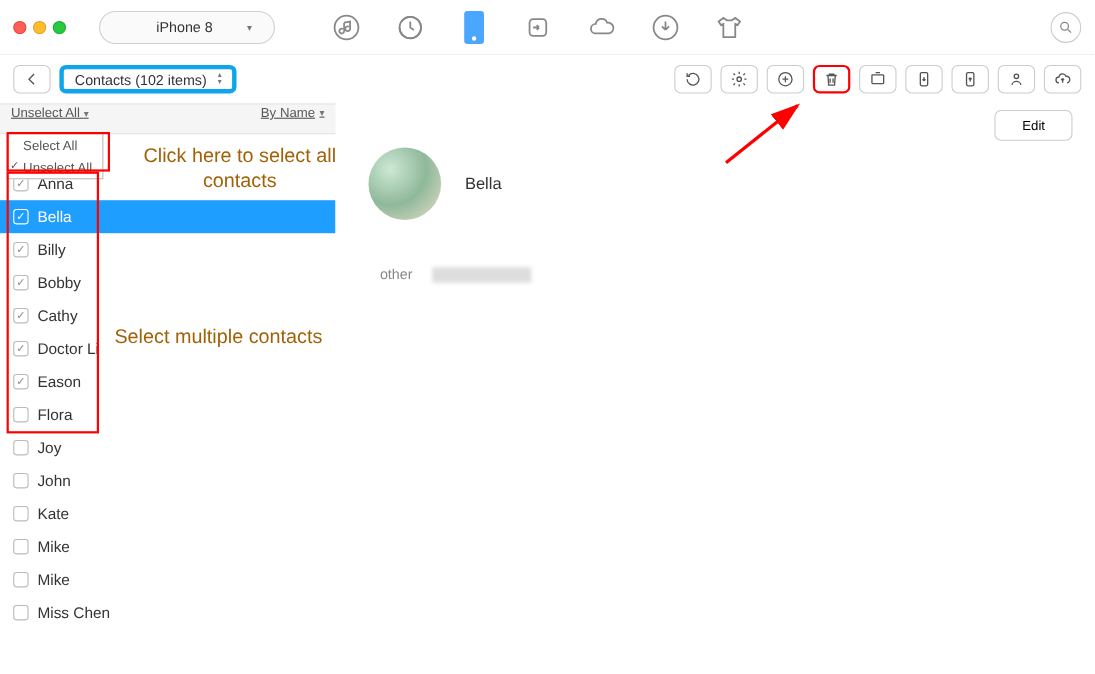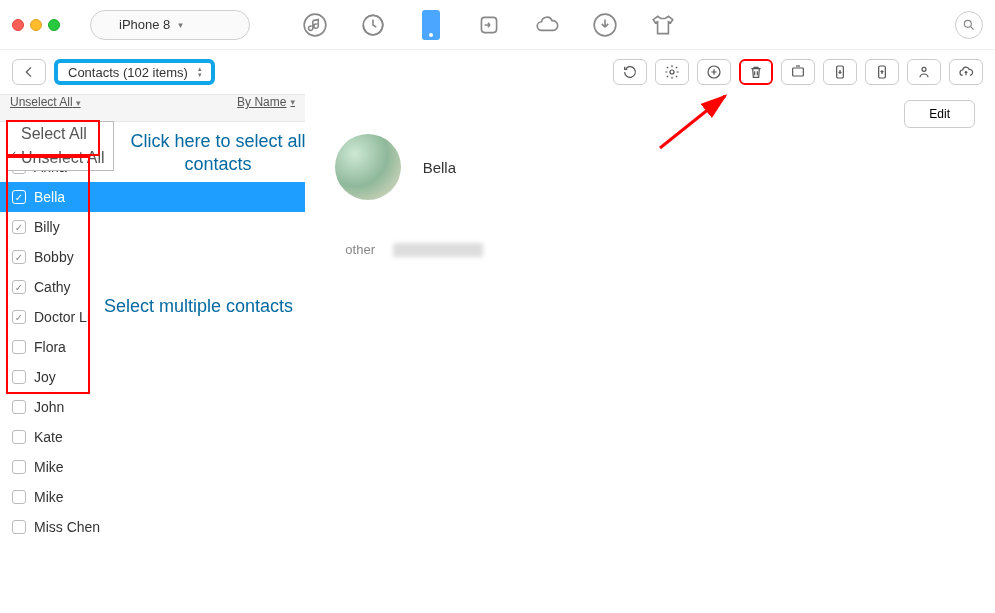--- a/index.html
+++ b/index.html
@@ -6,21 +6,21 @@
 body { width: 995px; height: 613px; background: #fff; position: relative; overflow: hidden; font-size: 13px; color: #333; }
 
 
 .topbar { height: 50px; display: flex; align-items: center; padding: 0 12px; border-bottom: 1px solid #eee; gap: 10px; }
 .traffic { display: flex; gap: 6px; align-items: center; }
 .tl { width: 12px; height: 12px; border-radius: 50%; }
 .tl.red { background: #ff5f56; border: 1px solid #e0443e; }
 .tl.yellow { background: #ffbd2e; border: 1px solid #dea123; }
 .tl.green { background: #27c93f; border: 1px solid #1aab29; }
 
-.device-dd { margin-left: 20px; border: 1px solid #d0d0d0; border-radius: 16px; height: 30px; display: flex; align-items: center; gap: 8px; padding: 0 20px; width: 160px; background: #fafafa; }
+.device-dd { margin-left: 20px; border: 1px solid #d0d0d0; border-radius: 16px; height: 30px; display: flex; align-items: center; gap: 8px; padding: 0 20px; width: 160px; background: #fafafa; justify-content: space-between; }
 .apple { font-size: 14px; color: #555; }
 
 .top-icons { display: flex; gap: 28px; margin-left: 40px; align-items: center; }
 .top-icon { width: 30px; height: 30px; display: flex; align-items: center; justify-content: center; color: #888; }
 .top-icon svg { width: 26px; height: 26px; stroke: #888; fill: none; stroke-width: 1.5; }
 .phone-icon { background: #4aa6ff; width: 18px; height: 30px; border-radius: 3px; position: relative; }
 .phone-icon::after { content: ""; position: absolute; bottom: 3px; left: 50%; transform: translateX(-50%); width: 4px; height: 4px; background: #fff; border-radius: 50%; }
 .search-circle { margin-left: auto; width: 28px; height: 28px; border: 1px solid #ccc; border-radius: 50%; display: flex; align-items: center; justify-content: center; color: #888; }
 
 
@@ -32,42 +32,42 @@
 .actionbar { margin-left: auto; display: flex; gap: 8px; }
 .delete-highlight { border: 2px solid #ff0000 !important; }
 
 
 .filterbar { height: 28px; display: flex; align-items: flex-start; padding: 0 10px; font-size: 12px; color: #555; background: #f5f5f5; border-top: 1px solid #e5e5e5; border-bottom: 1px solid #e5e5e5; width: 305px; position: relative; text-decoration: underline; }
 .filterbar .right { margin-left: auto; display: flex; align-items: center; gap: 4px; }
 .caret { font-size: 9px; color: #777; }
 
 
 .dropdown { position: absolute; top: 100%; left: 6px; border: 1px solid #bbb; background: #fff; z-index: 20; min-width: 88px; }
-.dropdown div { padding: 3px 8px 3px 14px; font-size: 16px; position: relative; }
+.dropdown div { padding: 3px 8px 3px 14px; font-size: 12px; position: relative; }
 .dropdown div.checked::before { content: "✓"; position: absolute; left: 2px; font-size: 10px; }
 
 
 .main { display: flex; height: calc(613px - 50px - 44px); }
 .sidebar { width: 305px; overflow-y: auto; position: relative; }
 .contact-row { height: 30px; display: flex; align-items: center; padding-left: 12px; gap: 8px; font-size: 14px; color: #333; }
 .contact-row.selected { background: #1e9fff; color: #fff; }
 .cb { width: 14px; height: 14px; border: 1px solid #bbb; border-radius: 3px; display: flex; align-items: center; justify-content: center; font-size: 10px; color: #888; background: #fff; }
 .cb.checked::after { content: "✓"; }
 .contact-row.selected .cb { border-color: #fff; color: #fff; background: transparent; }
 
 .detail { flex: 1; padding: 20px 30px; position: relative; }
 .edit-btn { position: absolute; top: 6px; right: 20px; border: 1px solid #ccc; border-radius: 6px; height: 28px; padding: 0 24px; font-size: 12px; background: #fff; }
 .avatar { width: 66px; height: 66px; border-radius: 50%; background: radial-gradient(circle at 30% 30%, #cde8d4, #8fb89a 50%, #e8e0c8); display: inline-block; vertical-align: middle; }
 .contact-name { display: inline-block; margin-left: 18px; font-size: 15px; vertical-align: middle; }
 .field-row { margin-top: 42px; display: flex; align-items: center; gap: 18px; font-size: 13px; }
 .field-label { color: #888; width: 40px; text-align: right; }
 .blur { width: 90px; height: 14px; background: #ddd; filter: blur(2px); }
 
 
-.anno { position: absolute; color: #0369a1; font-size: 18px; pointer-events: none; z-index: 30; }
+.anno { position: absolute; color: #a16207; font-size: 18px; pointer-events: none; z-index: 30; }
 .redbox { position: absolute; border: 2px solid #ff0000; pointer-events: none; z-index: 25; }
 .arrow { position: absolute; z-index: 25; pointer-events: none; }
 </style>
 </head>
 <body>
 
 <div class="topbar">
   <div class="traffic">
     <div class="tl red"></div>
     <div class="tl yellow"></div>
@@ -231,20 +231,24 @@
         </div>
         <div class="contact-row">
           <span class="cb checked"></span>
           <span>Cathy</span>
         </div>
         <div class="contact-row">
           <span class="cb checked"></span>
           <span>Doctor Li</span>
         </div>
         <div class="contact-row">
+          <span class="cb checked"></span>
+          <span>Eason</span>
+        </div>
+        <div class="contact-row">
           <span class="cb"></span>
           <span>Flora</span>
         </div>
         <div class="contact-row">
           <span class="cb"></span>
           <span>Joy</span>
         </div>
         <div class="contact-row">
           <span class="cb"></span>
           <span>John</span>

